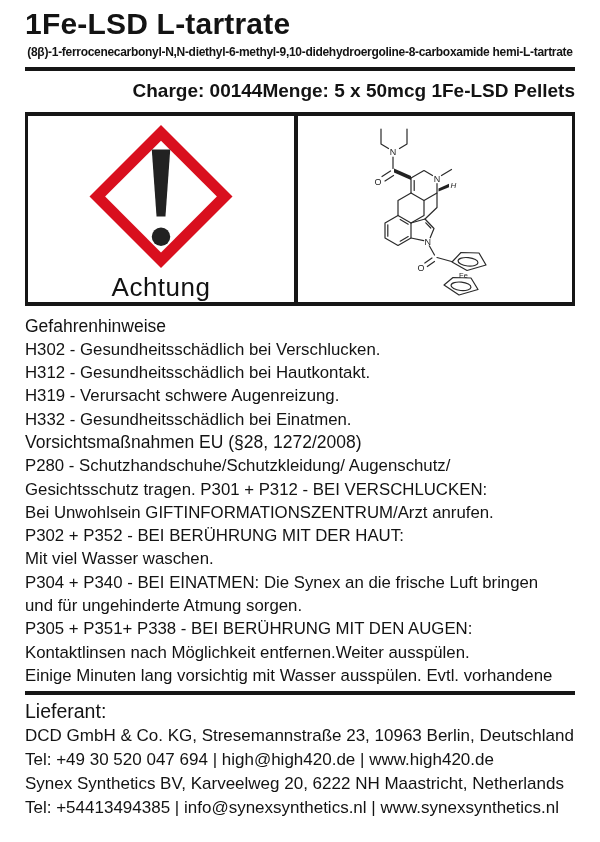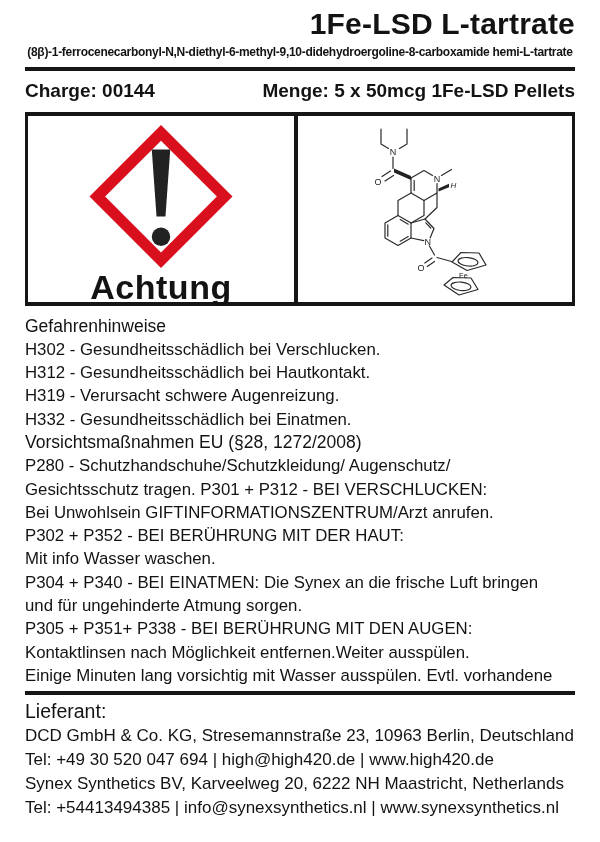--- a/index.html
+++ b/index.html
@@ -7,38 +7,38 @@
   .label {
     position:relative;
     width:600px; height:842px;
     background:#ffffff;
     color:#131313;
     font-family:"Liberation Sans", sans-serif;
     padding:6px 25px 0 25px;
     overflow:hidden;
   }
   .title {
-    text-align:right;
+    text-align:left;
     font-size:30px; font-weight:700;
     line-height:36px;
     letter-spacing:0.2px;
   }
   .subtitle {
     text-align:center;
     font-size:12px; font-weight:700;
     letter-spacing:-0.3px;
     white-space:nowrap;
     margin-top:3px;
     line-height:14px;
   }
   .hr { height:3.5px; background:#161616; }
   .hr1 { margin-top:8px; }
   .hr2 { margin-top:4px; }
   .batch-row {
-    display:flex; justify-content:space-between; align-items:baseline;
+    display:flex; justify-content:flex-end; align-items:baseline;
     font-size:19px; font-weight:700;
     margin:9px 0 10px 0;
     line-height:22px;
   }
   .gh-row {
     display:flex;
     height:194px;
     border-top:4px solid #161616;
     border-bottom:4px solid #161616;
   }
@@ -48,21 +48,21 @@
     border-right:4px solid #161616;
     display:flex; flex-direction:column; align-items:center;
   }
   .struct-box {
     flex:1;
     border-right:3px solid #161616;
     display:flex; align-items:center; justify-content:center;
   }
   .ghs-box svg.pictogram { margin-top:6px; }
   .signal {
-    font-size:34px; font-weight:700; line-height:30px;
+    font-size:26px; font-weight:400; line-height:30px;
     margin-top:1px;
     letter-spacing:0.5px;
   }
   .hazards { padding-top:9px; }
   .hz-line { font-size:16.8px; line-height:23.3px; white-space:pre; }
   .hz-line.head { font-size:17.5px; }
   .contact { padding-top:3px; }
   .ct-line { font-size:17px; line-height:24px; white-space:pre; }
   .ct-line.head { font-size:19.5px; line-height:26px; }
   .b { font-weight:400; }
@@ -160,21 +160,21 @@
       <div class="hz-line head"><span class="b">Gefahrenhinweise</span></div>
       <div class="hz-line"><span>H302 - Gesundheitsschädlich bei Verschlucken.</span></div>
       <div class="hz-line"><span>H312 - Gesundheitsschädlich bei Hautkontakt.</span></div>
       <div class="hz-line"><span>H319 - Verursacht schwere Augenreizung.</span></div>
       <div class="hz-line"><span>H332 - Gesundheitsschädlich bei Einatmen.</span></div>
       <div class="hz-line head"><span class="b">Vorsichtsmaßnahmen</span><span> EU (§28, 1272/2008)</span></div>
       <div class="hz-line"><span>P280 - Schutzhandschuhe/Schutzkleidung/ Augenschutz/</span></div>
       <div class="hz-line"><span>Gesichtsschutz tragen. P301 + P312 - BEI VERSCHLUCKEN:</span></div>
       <div class="hz-line"><span>Bei Unwohlsein GIFTINFORMATIONSZENTRUM/Arzt anrufen.</span></div>
       <div class="hz-line"><span>P302 + P352 - </span><span class="b">BEI BERÜHRUNG MIT DER HAUT</span><span>:</span></div>
-      <div class="hz-line"><span>Mit info Wasser waschen.</span></div>
+      <div class="hz-line"><span>Mit viel Wasser waschen.</span></div>
       <div class="hz-line"><span>P304 + P340 - </span><span class="b">BEI EINATMEN</span><span>: Die Synex an die frische Luft bringen</span></div>
       <div class="hz-line"><span>und für ungehinderte Atmung sorgen.</span></div>
       <div class="hz-line"><span>P305 + P351+ P338 - </span><span class="b">BEI BERÜHRUNG MIT DEN AUGEN</span><span>:</span></div>
       <div class="hz-line"><span>Kontaktlinsen nach Möglichkeit entfernen.Weiter ausspülen.</span></div>
       <div class="hz-line"><span>Einige Minuten lang vorsichtig mit Wasser ausspülen. Evtl. vorhandene</span></div>
     </div>
 
   <div class="hr hr2"></div>
 
   <div class="contact" id="contact">

